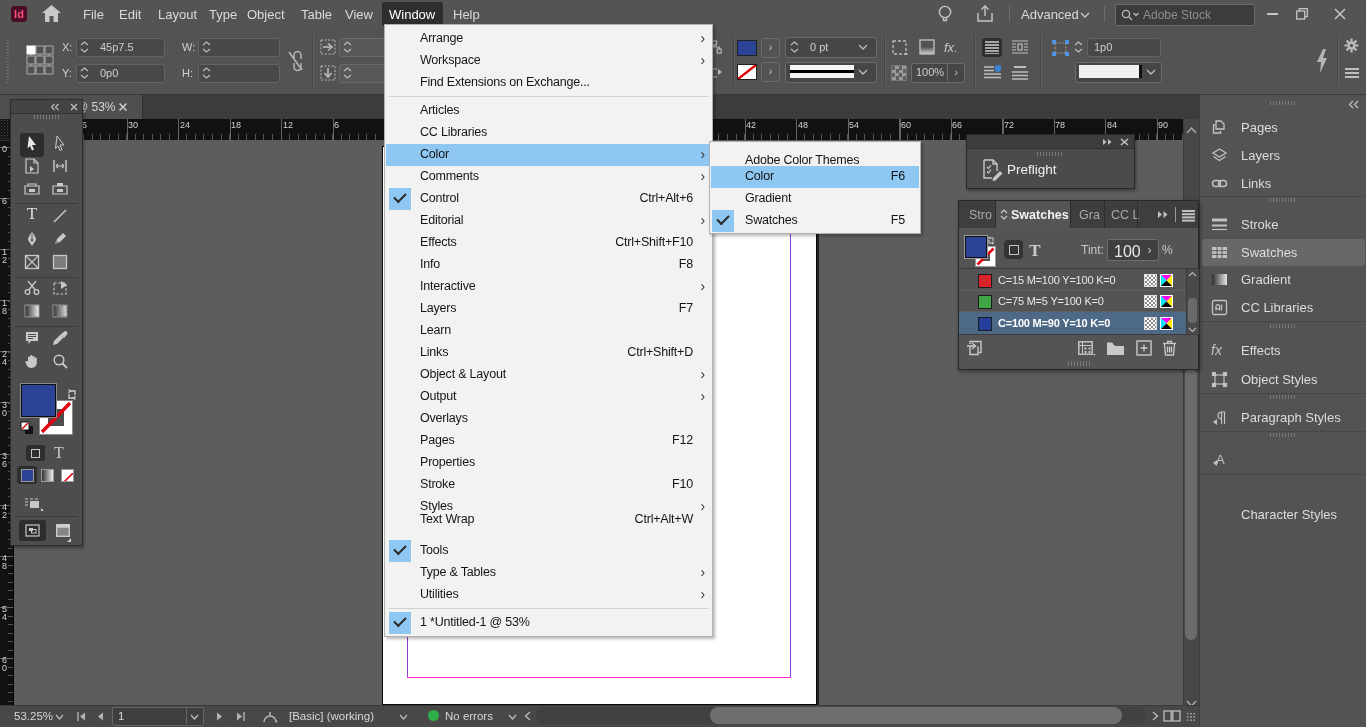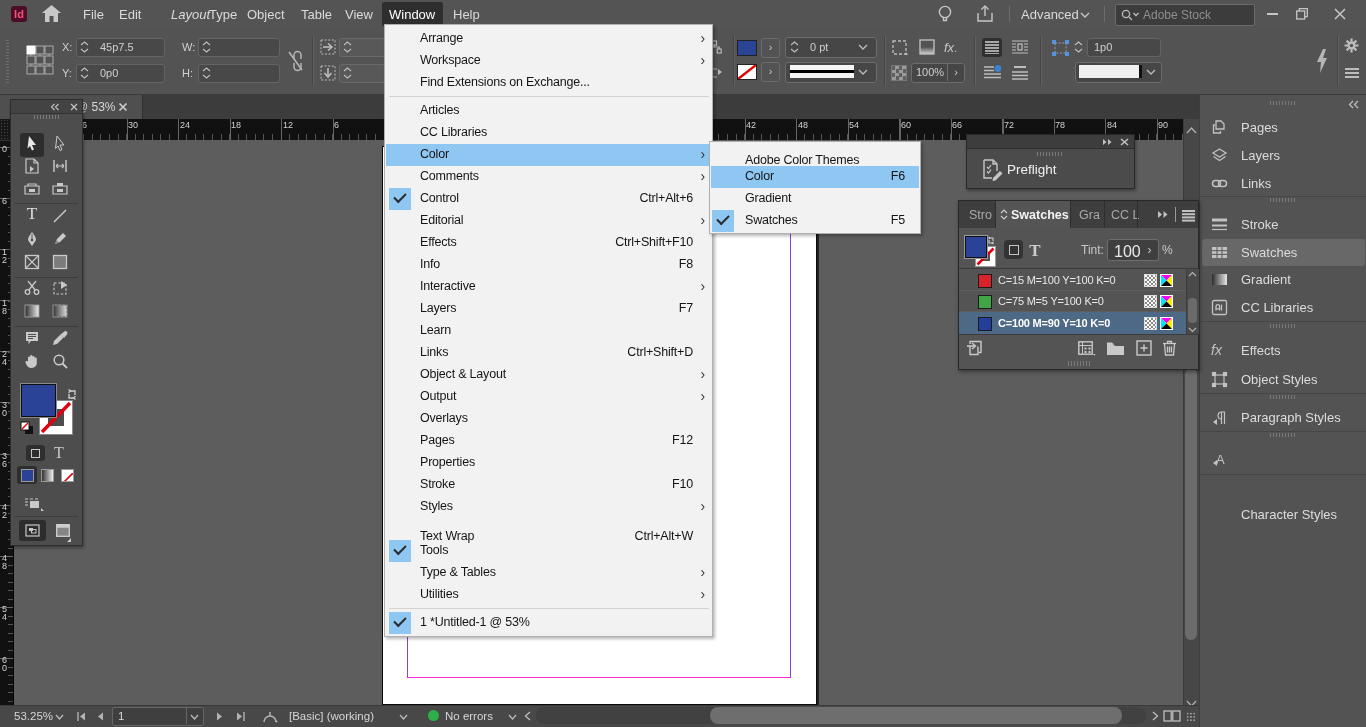--- a/index.html
+++ b/index.html
@@ -36,21 +36,21 @@
 
 <div class="abs" style="left:0;top:0;width:1366px;height:28px;background:#545454;"></div>
 <div class="abs" style="left:11px;top:6px;width:16px;height:16px;background:#4b0d28;border-radius:3px;color:#ff4f78;font-size:11px;font-weight:bold;text-align:center;line-height:16px;">Id</div>
 <svg class="abs" style="left:42px;top:5px;" width="19" height="17" viewBox="0 0 19 17">
       <path d="M9.5 0 L19 8 H16 V17 H11.5 V11 H7.5 V17 H3 V8 H0 Z" fill="#c9c9c9"></path>
     </svg>
 <div class="abs" style="left:382px;top:2px;width:61px;height:24px;background:#2e2e2e;border-radius:2px;"></div>
 <div class="abs" style="left:0;top:7px;width:1366px;height:16px;font-size:13px;color:#dadada;">
   <span class="abs" style="left:83px;">File</span>
   <span class="abs" style="left:119px;">Edit</span>
-  <span class="abs" style="left:171px;font-style:italic;">Layout</span>
+  <span class="abs" style="left:158px;">Layout</span>
   <span class="abs" style="left:209px;">Type</span>
   <span class="abs" style="left:247px;">Object</span>
   <span class="abs" style="left:301px;">Table</span>
   <span class="abs" style="left:345px;">View</span>
   <span class="abs" style="left:389px;color:#fff;">Window</span>
   <span class="abs" style="left:453px;">Help</span>
 </div>
 
 <svg class="abs" style="left:936px;top:5px;" width="18" height="19" viewBox="0 0 18 19">
       <g fill="none" stroke="#c6c6c6" stroke-width="1.4">
@@ -933,21 +933,21 @@
         <span class="t">Properties</span>
       </div>
   <div class="mi" style="top:449px;">
         <span class="t">Stroke</span>
         <span class="sc">F10</span>
       </div>
   <div class="mi" style="top:471px;">
         <span class="t">Styles</span>
         <span class="ar">›</span>
       </div>
-  <div class="mi" style="top:501px;">
+  <div class="mi" style="top:484px;">
         <span class="t">Text Wrap</span>
         <span class="sc">Ctrl+Alt+W</span>
       </div>
   <div class="mi" style="top:515px;">
         <span class="chk"></span>
         <span class="t">Tools</span>
       </div>
   <div class="mi" style="top:537px;">
         <span class="t">Type &amp; Tables</span>
         <span class="ar">›</span>

